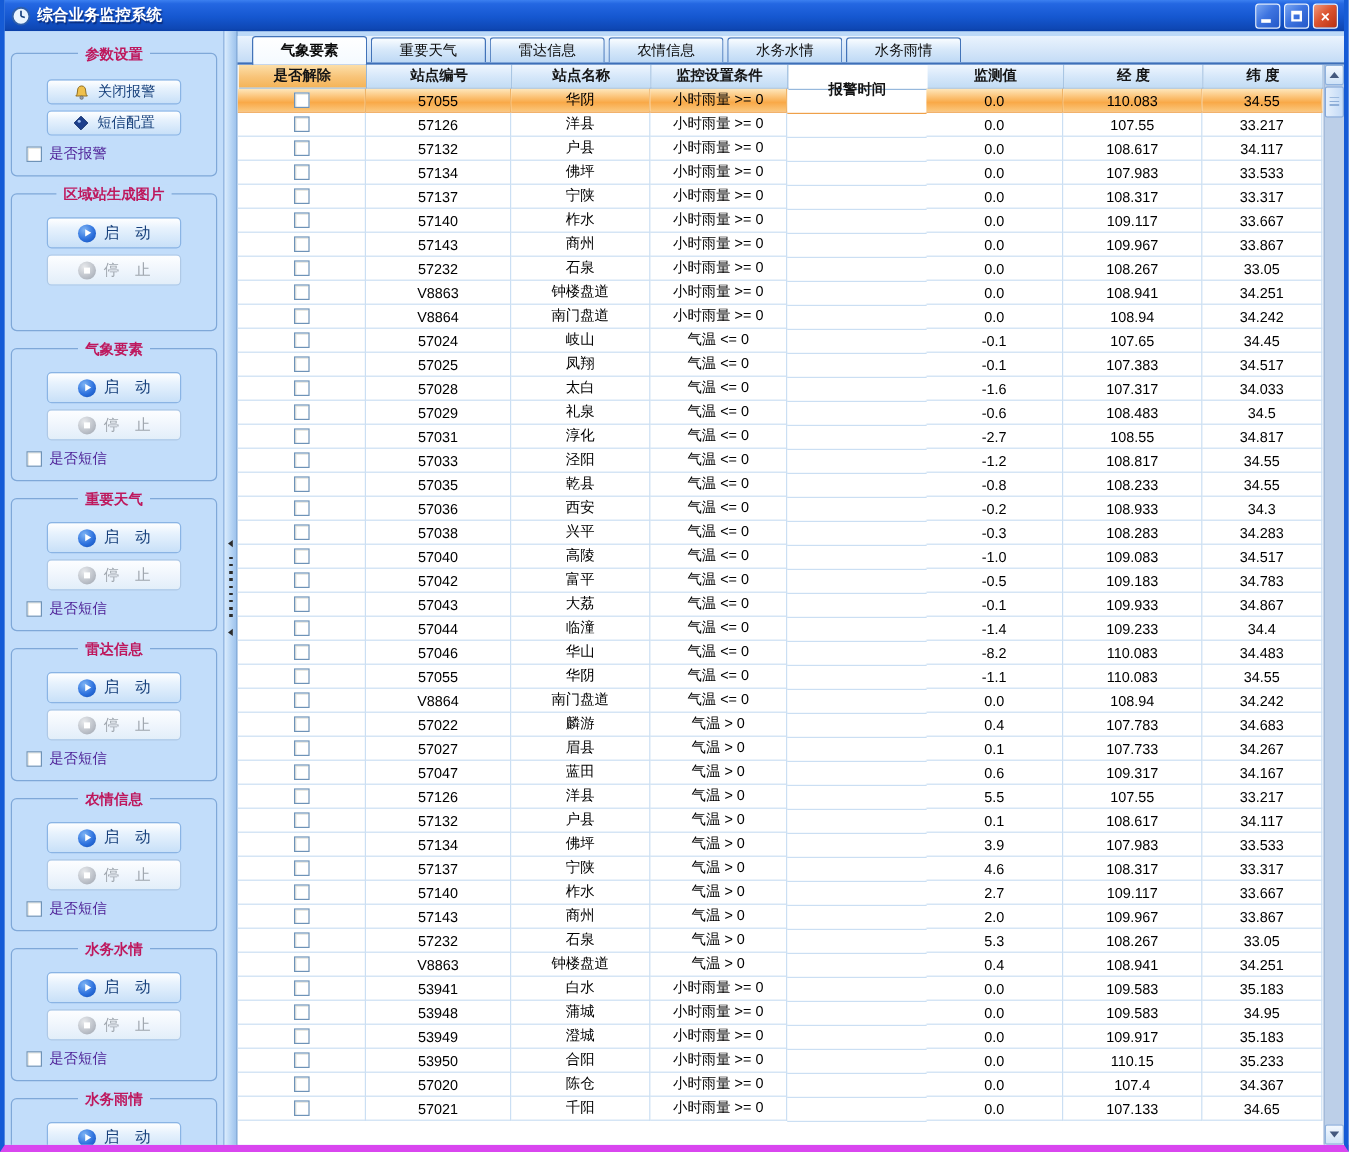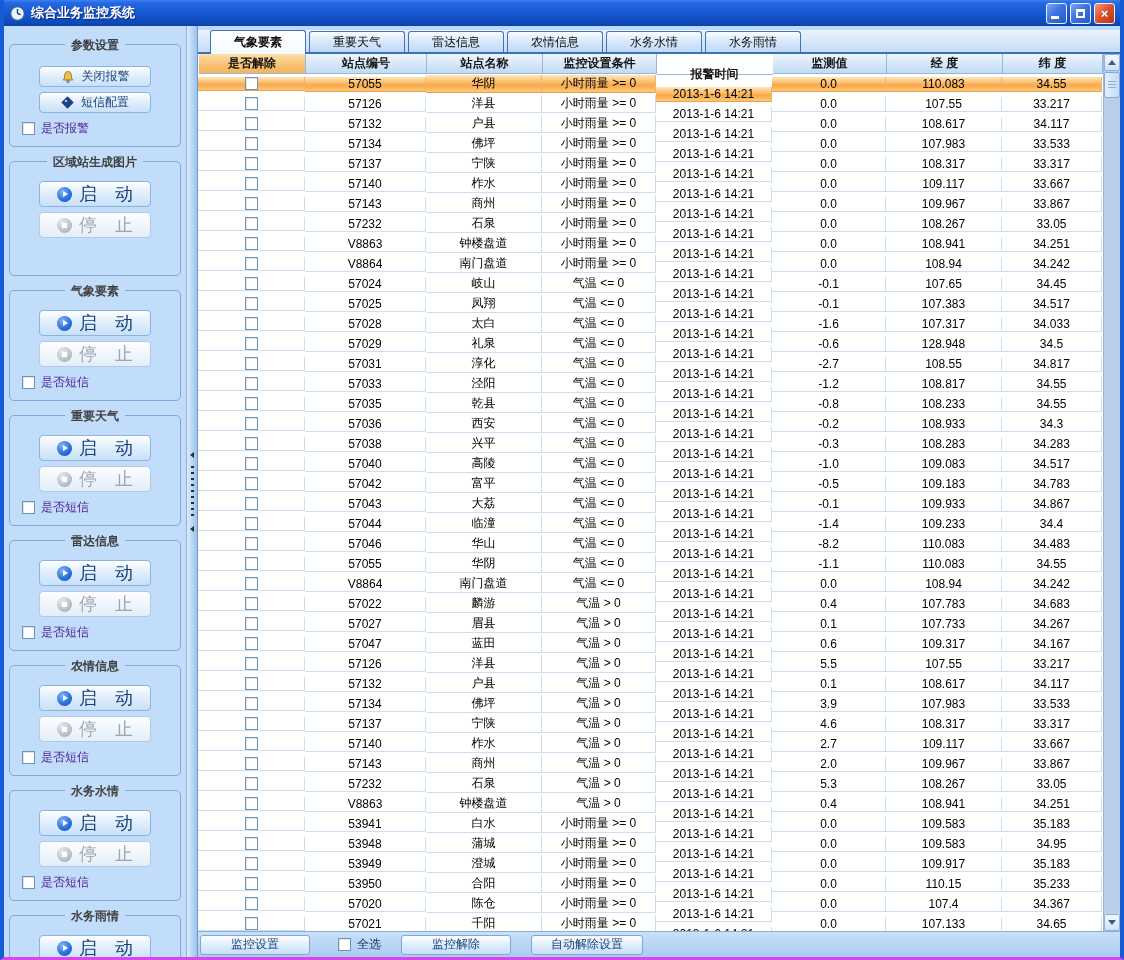--- a/index.html
+++ b/index.html
@@ -1,20 +1,20 @@
 <!DOCTYPE html>
 <html><head>
 <meta charset="utf-8">
 <style>
   * { box-sizing: border-box; margin: 0; padding: 0; }
   html,body { width:1124px; height:960px; overflow:hidden; }
   body { font-family:"Liberation Sans","DejaVu Sans",sans-serif; font-size:12px; }
 
   .window { width:1124px; height:960px; border-left:4px solid #155BD6; border-right:4px solid #155BD6;
-            border-bottom:3px solid #d946ef; background:#BCD9F8; display:flex; flex-direction:column; }
+            border-bottom:6px solid #d946ef; background:#BCD9F8; display:flex; flex-direction:column; }
 
   
   .titlebar { height:26px; flex:0 0 26px; display:flex; align-items:center; padding:0 5px; gap:5px;
     background:linear-gradient(180deg,#3C80F0 0%,#2467E2 12%,#1557D0 55%,#0E47B4 92%,#0A3FA6 100%); }
   .title-icon { width:17px; height:17px; flex:0 0 17px; }
   .title-text { color:#fff; font-weight:bold; font-size:13px; text-shadow:1px 1px 1px #0A2C7A; flex:1; }
   .win-btns { display:flex; gap:3px; }
   .wbtn { width:21px; height:21px; border:1px solid #E9F1FD; border-radius:3px; position:relative;
           display:flex; align-items:center; justify-content:center; }
   .wbtn.minmax { background:linear-gradient(135deg,#7AA7F2 0%,#3E74E0 45%,#2458C8 100%); }
@@ -24,25 +24,25 @@
   .glyph-max { width:9px; height:9px; border:2px solid #fff; border-top-width:3px; }
 
   
   .app-body { flex:1; display:flex; min-height:0; }
 
   
   .sidebar { width:182px; flex:0 0 182px; background:#C2DDFA; padding-top:4px; overflow:hidden; }
   .group { margin:14px 5px 0; border:1px solid #7FA8D8; border-radius:5px; position:relative;
            padding:14px 0 9px; }
   .group-title { position:absolute; top:-8px; left:50%; transform:translateX(-50%); background:#C2DDFA;
-                 padding:0 6px; font-weight:bold; color:#404040; white-space:nowrap; font-size:12px; }
+                 padding:0 6px; font-weight:bold; color:#be185d; white-space:nowrap; font-size:12px; }
   .sbtn { display:flex; align-items:center; justify-content:center; gap:7px; width:112px; height:26px;
           margin:5px auto; border:1px solid #8AB4E4; border-radius:4px; cursor:pointer;
           background:linear-gradient(180deg,#FFFFFF 0%,#E7F2FD 35%,#C8E0F8 100%);
-          font-size:18px; color:#17407B; font-family:inherit; }
+          font-size:13px; color:#17407B; font-family:inherit; }
   .sbtn.small { height:21px; width:112px; font-size:12px; }
   .sbtn.disabled { color:#9FA6AE; border-color:#AFC9E6;
           background:linear-gradient(180deg,#FDFEFF 0%,#EDF4FC 60%,#E2EEF9 100%); }
   .cbrow { display:flex; align-items:center; gap:6px; margin:7px 0 0 12px; color:#4c1d95; }
   .cb { width:13px; height:13px; background:#fff; border:1px solid #6E93B8; flex:0 0 13px;
         box-shadow:inset 1px 1px 0 #E4E4DC; }
 
   .icon-play { width:15px; height:15px; border-radius:50%; position:relative; flex:0 0 15px;
         background:radial-gradient(circle at 35% 30%,#7FB4F4 0%,#2E72DE 55%,#0F4BB4 100%); }
   .icon-play::after { content:""; position:absolute; left:6px; top:4px; width:0; height:0;
@@ -71,21 +71,21 @@
   .tab.active { font-weight:bold; height:24px; line-height:22px; margin-bottom:-2px; z-index:2; position:relative;
          background:linear-gradient(180deg,#FFFFFF 0%,#F4FAFF 100%); }
 
   .grid { flex:1; position:relative; background:#fff; overflow:hidden; }
   .grid-inner { position:absolute; left:0; top:0; right:17px; bottom:0; overflow:hidden; }
   .grid-header { display:flex; height:20px;justify-content:flex-end; }
   .hcell { display:flex; align-items:center; justify-content:center; font-weight:600; color:#141414;
            border-right:1px solid #96B8DC; border-bottom:1px solid #96B8DC;
            background:linear-gradient(180deg,#EFF6FE 0%,#D7E8FA 50%,#C2DCF4 100%); cursor:pointer; }
   .hcell.first { background:linear-gradient(180deg,#FCDFA9 0%,#F8C377 55%,#F5B457 100%); }
-  .row { display:flex; height:20px; cursor:pointer;align-items:center; }
+  .row { display:flex; height:20px; cursor:pointer; }
   .cell { display:flex; align-items:center; justify-content:center; color:#000;
           border-right:1px solid #CBDFF3; border-bottom:1px solid #CBDFF3; overflow:hidden; white-space:nowrap; }
   .row.selected .cell { background:linear-gradient(180deg,#FEE7BC 0%,#FBBE6E 40%,#F9A948 60%,#FBC87E 100%);
           border-bottom-color:#EFA049; border-right-color:#EFB468; }
   .c0{width:107px;} .c1{width:121px;} .c2{width:116px;} .c3{width:114px;}
   .c4{width:116px;margin-top:20px;} .c5{width:114px;} .c6{width:116px;} .c7{width:100px;}
 
   
   .vscroll { position:absolute; right:0; top:0; bottom:0; width:17px; background:#BCCFE8; border-left:1px solid #9FB6D6; }
   .sb-btn { position:absolute; left:0; width:16px; height:17px; border:1px solid #8FB2DE; border-radius:2px;
@@ -447,21 +447,21 @@
               </div>
               <div class="row">
                 <div class="cell c0">
                   <span class="cb"></span>
                 </div>
                 <div class="cell c1">57029</div>
                 <div class="cell c2">礼泉</div>
                 <div class="cell c3">气温 &lt;= 0</div>
                 <div class="cell c4">2013-1-6 14:21</div>
                 <div class="cell c5">-0.6</div>
-                <div class="cell c6">128.948</div>
+                <div class="cell c6">108.483</div>
                 <div class="cell c7">34.5</div>
               </div>
               <div class="row">
                 <div class="cell c0">
                   <span class="cb"></span>
                 </div>
                 <div class="cell c1">57031</div>
                 <div class="cell c2">淳化</div>
                 <div class="cell c3">气温 &lt;= 0</div>
                 <div class="cell c4">2013-1-6 14:21</div>
@@ -811,25 +811,16 @@
           <div class="sb-btn sb-up">
               <span class="arr-up"></span>
             </div>
           <div class="sb-thumb"></div>
           <div class="sb-btn sb-down">
               <span class="arr-down"></span>
             </div>
         </div>
       </div>
 
-      <div class="footer">
-        <button class="fbtn">监控设置</button>
-        <label class="fcheck">
-          <span class="cb"></span>
-          <span>全选</span>
-        </label>
-        <button class="fbtn b2">监控解除</button>
-        <button class="fbtn b3">自动解除设置</button>
-      </div>
     </div>
 
   </div>
 </div>
 
 </body></html>

